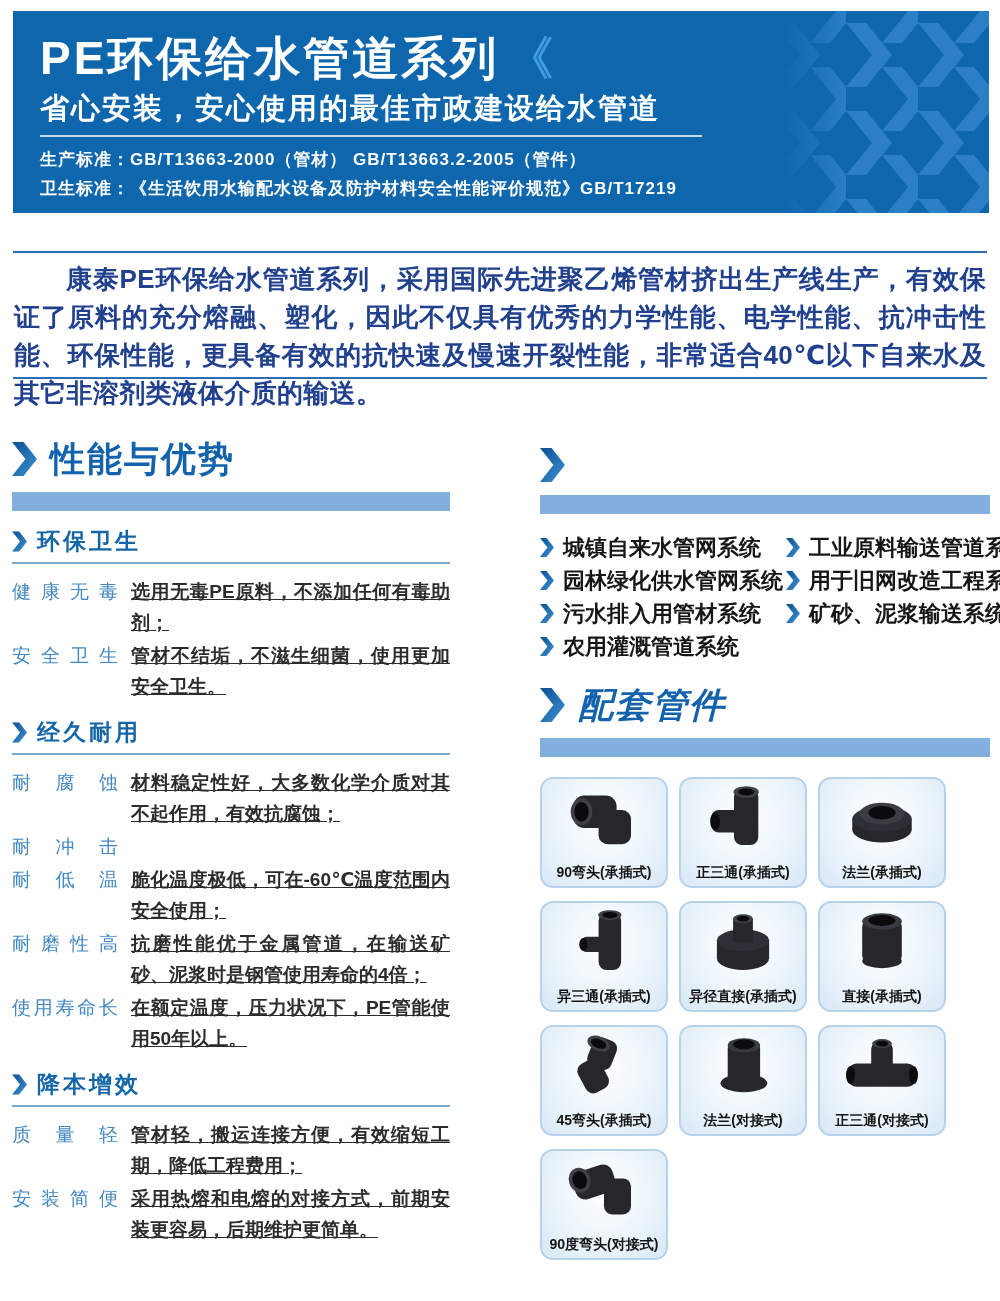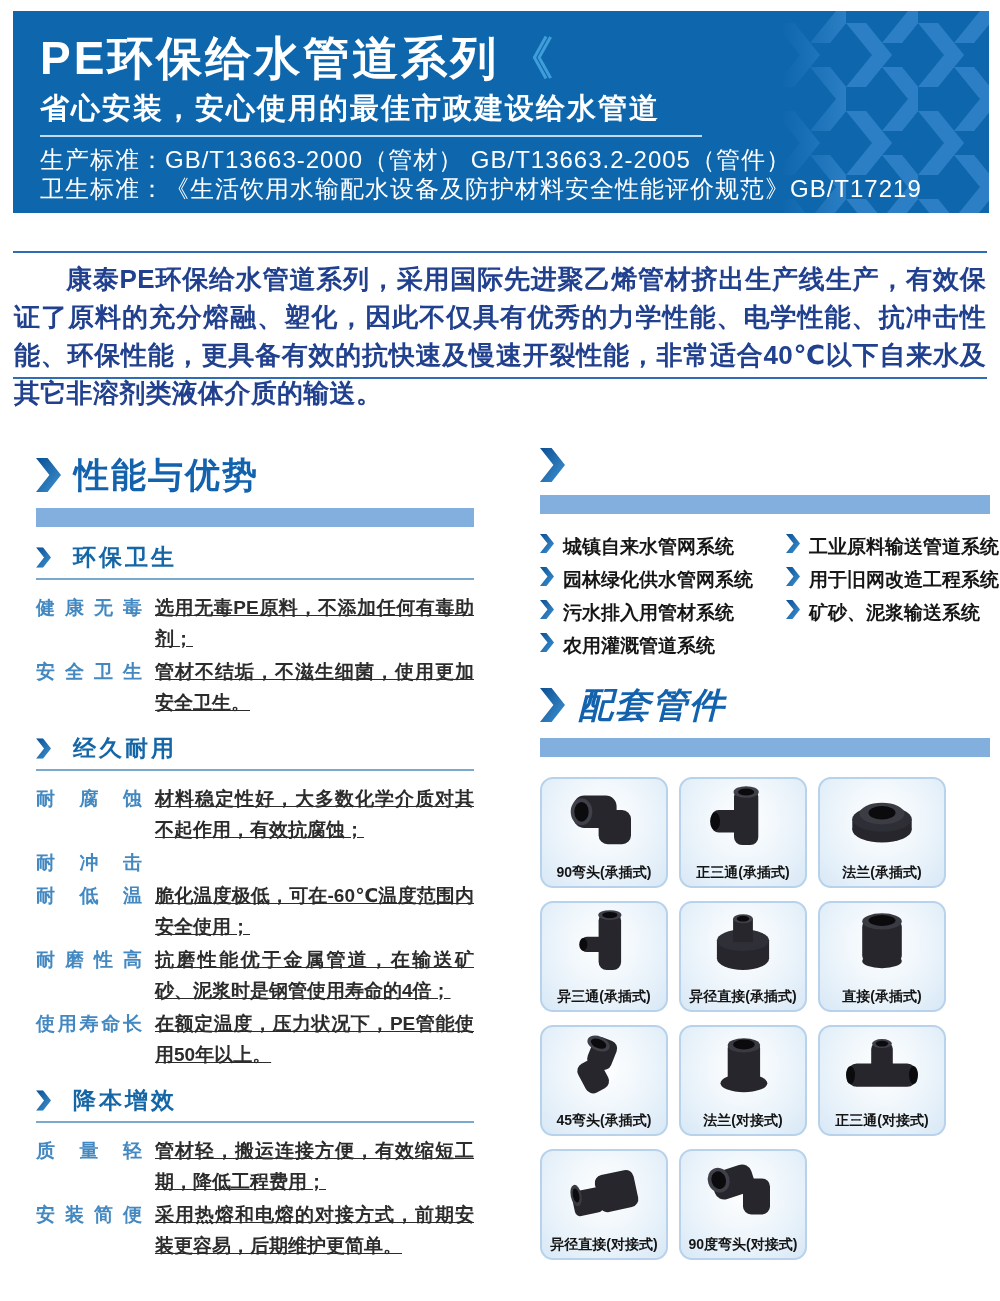--- a/index.html
+++ b/index.html
@@ -12,56 +12,56 @@
             background:#0e66ac; overflow:hidden; }
   .banner-pattern { position:absolute; right:0; top:0; }
   .banner-fade { position:absolute; top:0; right:140px; width:80px; height:100%;
                  background:linear-gradient(to right,#0e66ac 15%,rgba(14,102,172,0)); }
   .banner-inner { position:relative; z-index:2; padding:20px 0 0 27px; }
   .banner-title { font-size:46px; font-weight:700; color:#ffffff; letter-spacing:3px; line-height:54px; }
   .banner-title .mark { color:#3f9dda; margin-left:8px; letter-spacing:0; }
   .banner-subtitle { font-size:29px; font-weight:700; color:#ffffff; letter-spacing:2px;
                      margin-top:5px; line-height:36px; }
   .banner-line { width:662px; height:2px; background:rgba(225,238,248,0.85); margin:9px 0 8px 0; }
-  .std-line { font-size:24px; font-weight:400; color:#ffffff; line-height:29px; letter-spacing:1px; }
+  .std-line { font-size:17px; font-weight:700; color:#ffffff; line-height:29px; letter-spacing:1px; }
 
   
   .rule { position:absolute; left:13px; width:974px; height:2px; background:#2e6cb3; }
   .rule-top { top:251px; }
   .rule-bottom { top:377px; }
   .intro { position:absolute; left:14px; top:260px; width:972px; margin:0;
            font-size:26px; font-weight:700; color:#21418f; line-height:38px;
            text-align:justify; text-indent:2em; letter-spacing:0.3px; }
 
   
-  .col-left  { position:absolute; left:12px;  top:454px; width:438px;margin-left:24px; }
+  .col-left  { position:absolute; left:12px;  top:438px; width:438px; }
   .col-right { position:absolute; left:540px; top:447px; width:450px; }
 
   .sec-header { display:flex; align-items:center; gap:13px; }
   .chev-big { width:25px; height:36px; flex:0 0 auto; }
   .sec-title { font-size:35px; font-weight:700; color:#1362ad; letter-spacing:2px; line-height:42px; }
   .accent-bar { height:19px; background:#82afdd; margin-top:12px; }
 
   .subsection { margin-top:16px; }
-  .sub-header { display:flex; align-items:center; gap:22px; }
+  .sub-header { display:flex; align-items:center; gap:10px; }
   .chev-small { width:15px; height:21px; flex:0 0 auto; }
   .sub-title { font-size:23px; font-weight:700; color:#1566a6; letter-spacing:3px; line-height:28px; }
   .sub-rule { height:2px; background:#7aa9cc; margin-top:7px; }
   .feat-list { margin-top:12px; }
   .feat { display:grid; grid-template-columns:106px 1fr; column-gap:13px; margin-bottom:2px; }
-  .feat-label { font-size:19px; font-weight:700; color:#4388c0; line-height:31px;
+  .feat-label { font-size:19px; font-weight:400; color:#4388c0; line-height:31px;
                 text-align:justify; text-align-last:justify; }
   .feat-text { font-size:19px; font-weight:600; color:#2c2c2c; line-height:31px; text-align:justify;text-decoration:underline; }
 
   
   .app-grid { display:flex; margin-top:20px; }
   .app-col { display:flex; flex-direction:column; gap:6px; }
   .app-col-1 { width:246px; flex:0 0 auto; }
-  .app-item { display:flex; align-items:flex-start; gap:9px; height:27px;
-              font-size:19px; font-weight:700; color:#161616; white-space:nowrap; }
+  .app-item { display:flex; align-items:center; gap:9px; height:27px;
+              font-size:22px; font-weight:700; color:#161616; white-space:nowrap; }
   .bullet-chev { width:14px; height:19px; flex:0 0 auto; }
 
   
   .fittings-header { margin-top:24px;font-style:italic; }
   .product-grid { margin-top:20px; display:grid; grid-template-columns:repeat(3,128px);
                   column-gap:11px; row-gap:13px; }
   .card { position:relative; width:128px; height:111px; border-radius:13px;
           border:2px solid #b7d2ea;
           background:radial-gradient(ellipse at 50% 38%, #ffffff 0%, #edf5fb 52%, #d8e8f6 100%); }
   .fit-svg { position:absolute; top:4px; left:50%; transform:translateX(-50%);
@@ -407,26 +407,20 @@
           <div class="card-label">法兰(对接式)</div>
         </div>
         <div class="card">
           <svg class="fit-svg" viewBox="0 0 100 80">
             <use href="#icon-tee-butt"></use>
           </svg>
           <div class="card-label">正三通(对接式)</div>
         </div>
         <div class="card">
           <svg class="fit-svg" viewBox="0 0 100 80">
-            <use href="#icon-reducer-butt"></use>
-          </svg>
-          <div class="card-label">异径直接(对接式)</div>
-        </div>
-        <div class="card">
-          <svg class="fit-svg" viewBox="0 0 100 80">
             <use href="#icon-elbow90-butt"></use>
           </svg>
           <div class="card-label">90度弯头(对接式)</div>
         </div>
       </div>
   </section>
 
 </div>
 
 </body></html>

